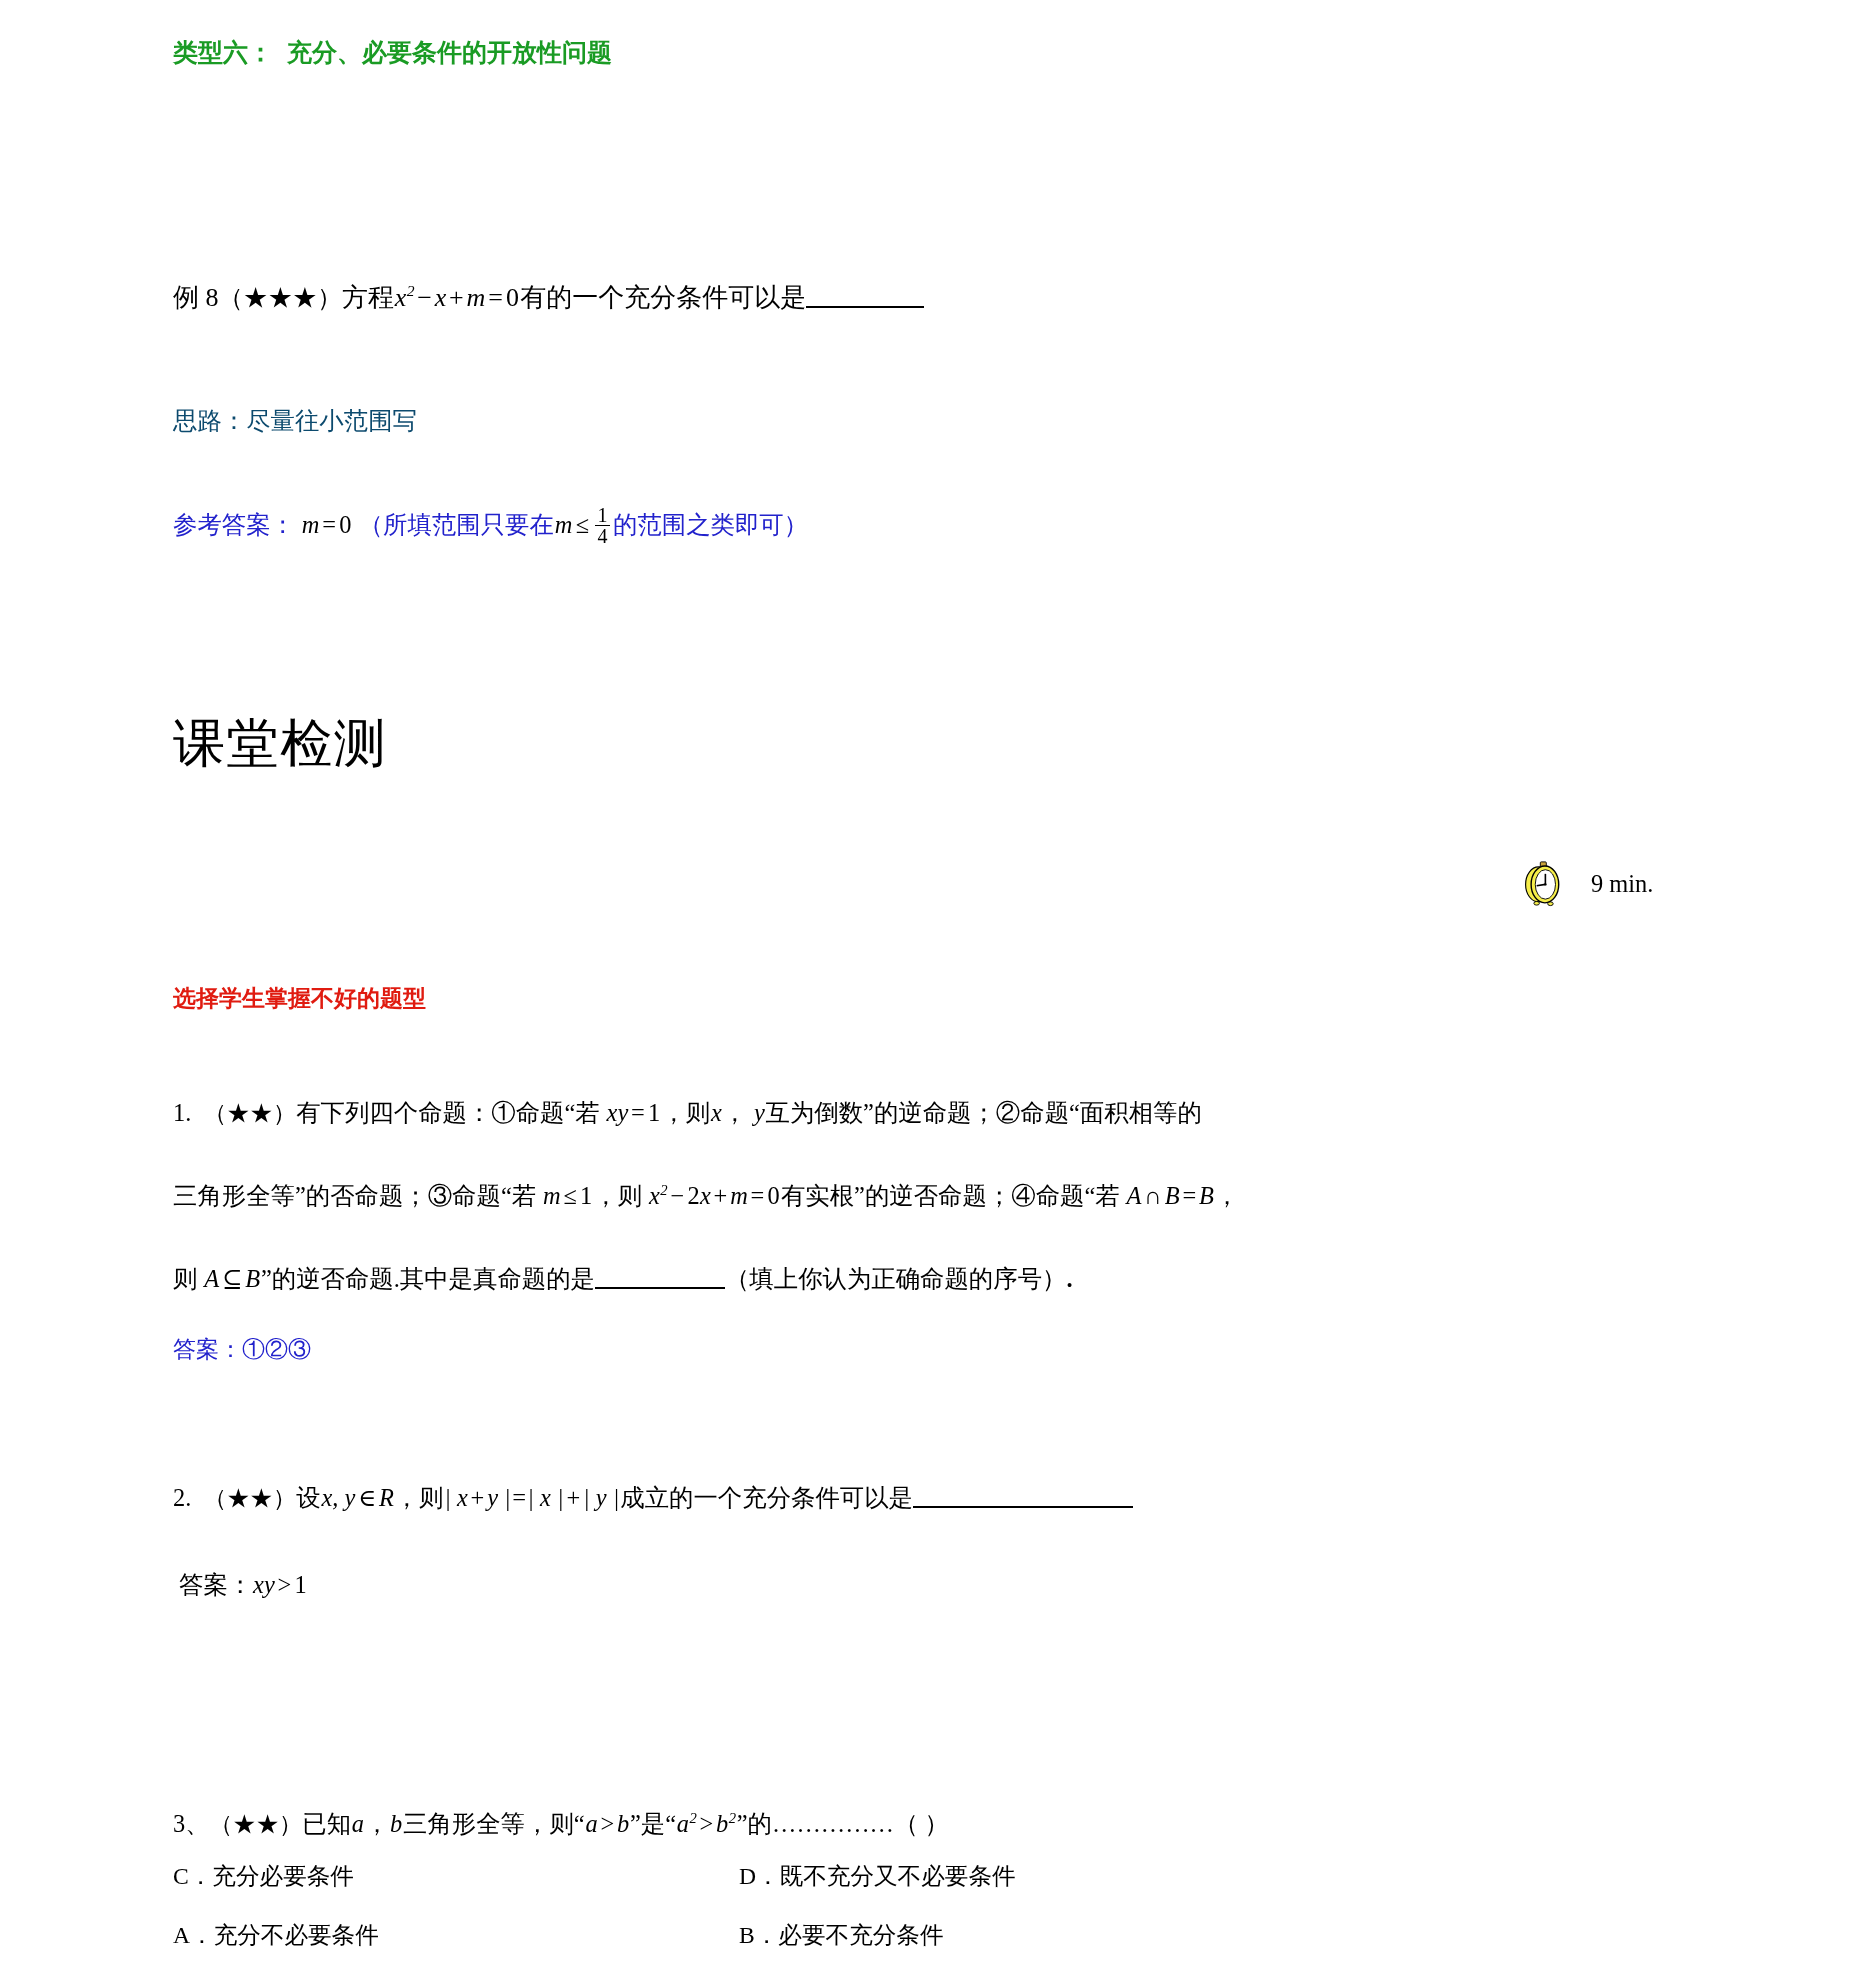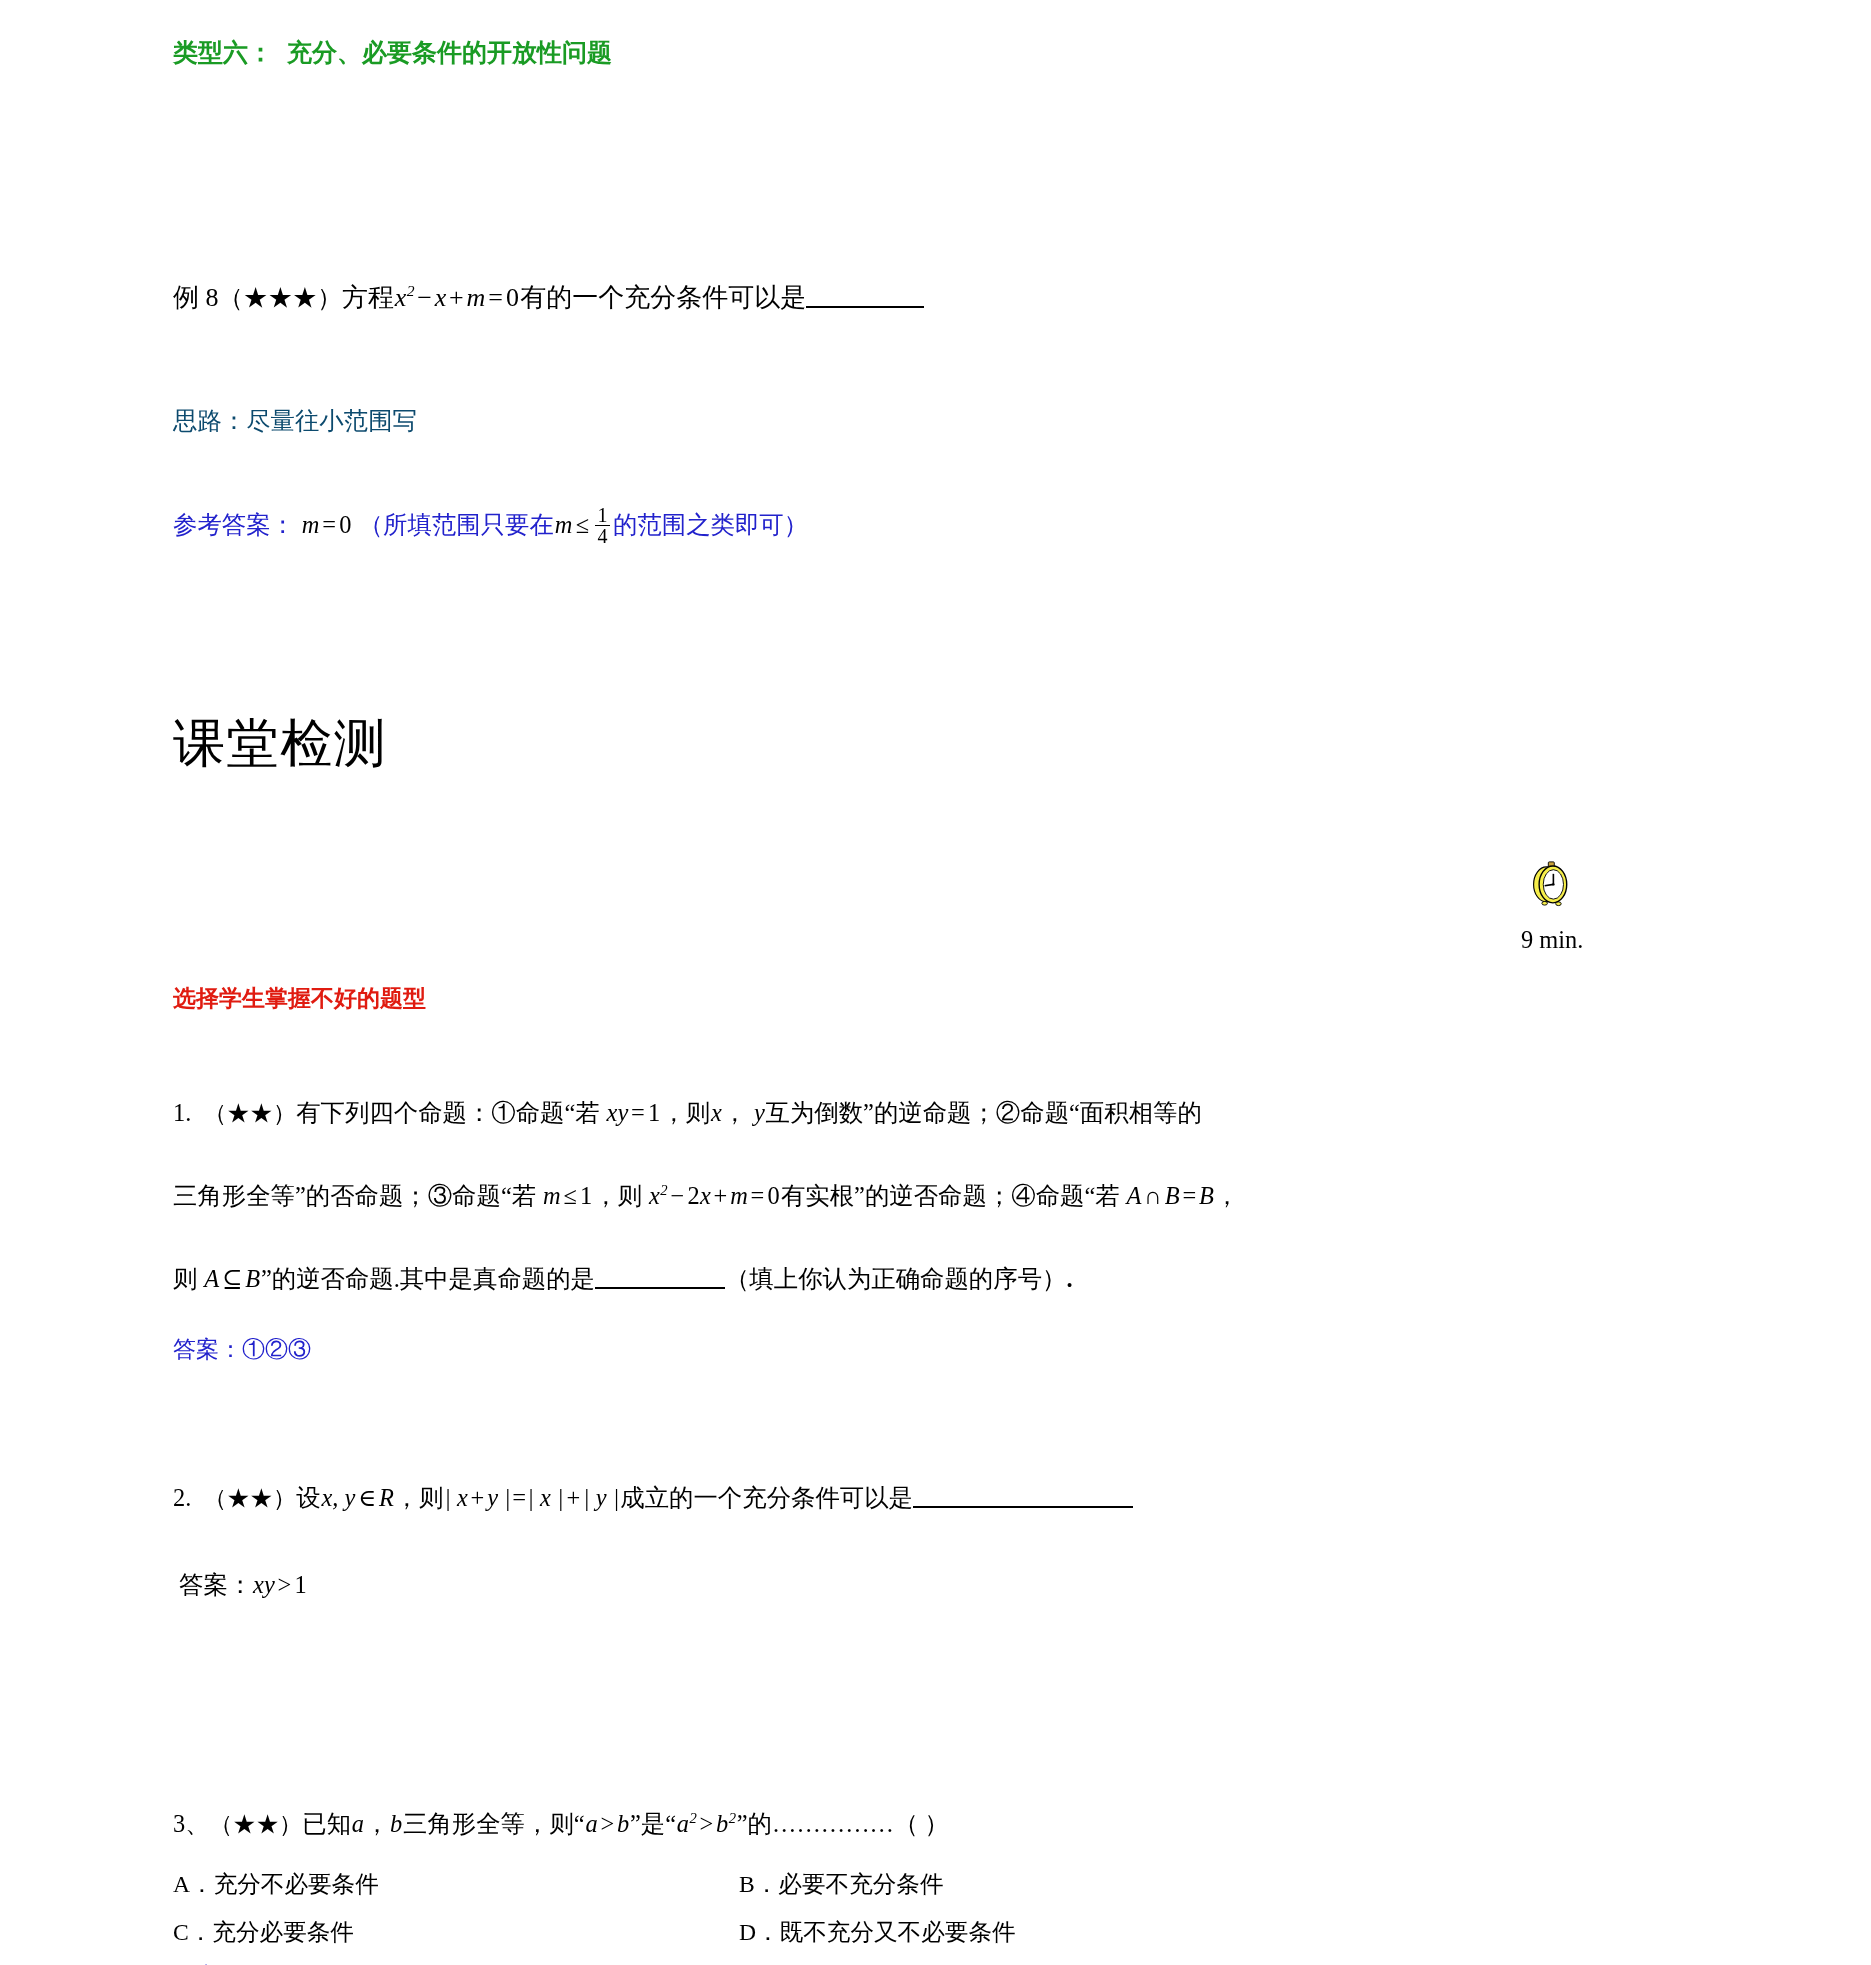--- a/index.html
+++ b/index.html
@@ -79,22 +79,21 @@
     font-family: Liberation Serif, serif;
   }
 
   
   .timer {
     position: absolute;
     left: 1348px;
     top: 859px;
     display: flex;
     align-items: center;
-    gap: 18px;
-    flex-direction: column;
+    gap: 24px;
   }
   .clock-icon { width: 46px; height: 49px; display:block; }
   .timer-text { font-size: 24.4px; }
 
   
   .red-note {
     position: absolute;
     left: 0;
     top: 983px;
     font-size: 23px;
@@ -207,38 +206,38 @@
       <div class="qline" style="margin-top:55px;">
         &nbsp;<span>答案：</span><span class="mi">xy<span class="mo">&gt;</span><span class="mn">1</span></span>
       </div>
     </div>
 
     <div class="q" style="top:1808px;">
       <div class="qline">
         <span>3、</span><span class="stars">（★★）</span><span>已知</span><span class="mi">a</span><span>，</span><span class="mi">b</span><span>三角形全等，则“</span><span class="mi">a<span class="mo">&gt;</span>b</span><span>”是“</span><span class="mi">a<sup class="exp">2</sup><span class="mo">&gt;</span>b<sup class="exp">2</sup></span><span>”的</span><span>……………（      ）</span>
       </div>
 
+      <div class="opt-row" style="margin-top:16.5px;">
+        <div class="opt-a">
+          <span>C．</span><span>充分必要条件</span>
+        </div>
+        <div class="opt-b">
+          <span>D．</span><span>既不充分又不必要条件</span>
+        </div>
+      </div>
+
       <div class="opt-row" style="margin-top:27.5px;">
         <div class="opt-a">
           <span>A．</span><span>充分不必要条件</span>
         </div>
         <div class="opt-b">
           <span>B．</span><span>必要不充分条件</span>
         </div>
       </div>
 
-      <div class="opt-row" style="margin-top:16.5px;">
-        <div class="opt-a">
-          <span>C．</span><span>充分必要条件</span>
-        </div>
-        <div class="opt-b">
-          <span>D．</span><span>既不充分又不必要条件</span>
-        </div>
-      </div>
-
       <div class="ans" style="margin-top:12.6px;">
         <span>答案：</span><span>D</span>
       </div>
     </div>
 
   </div>
 
 </div>
 
 

